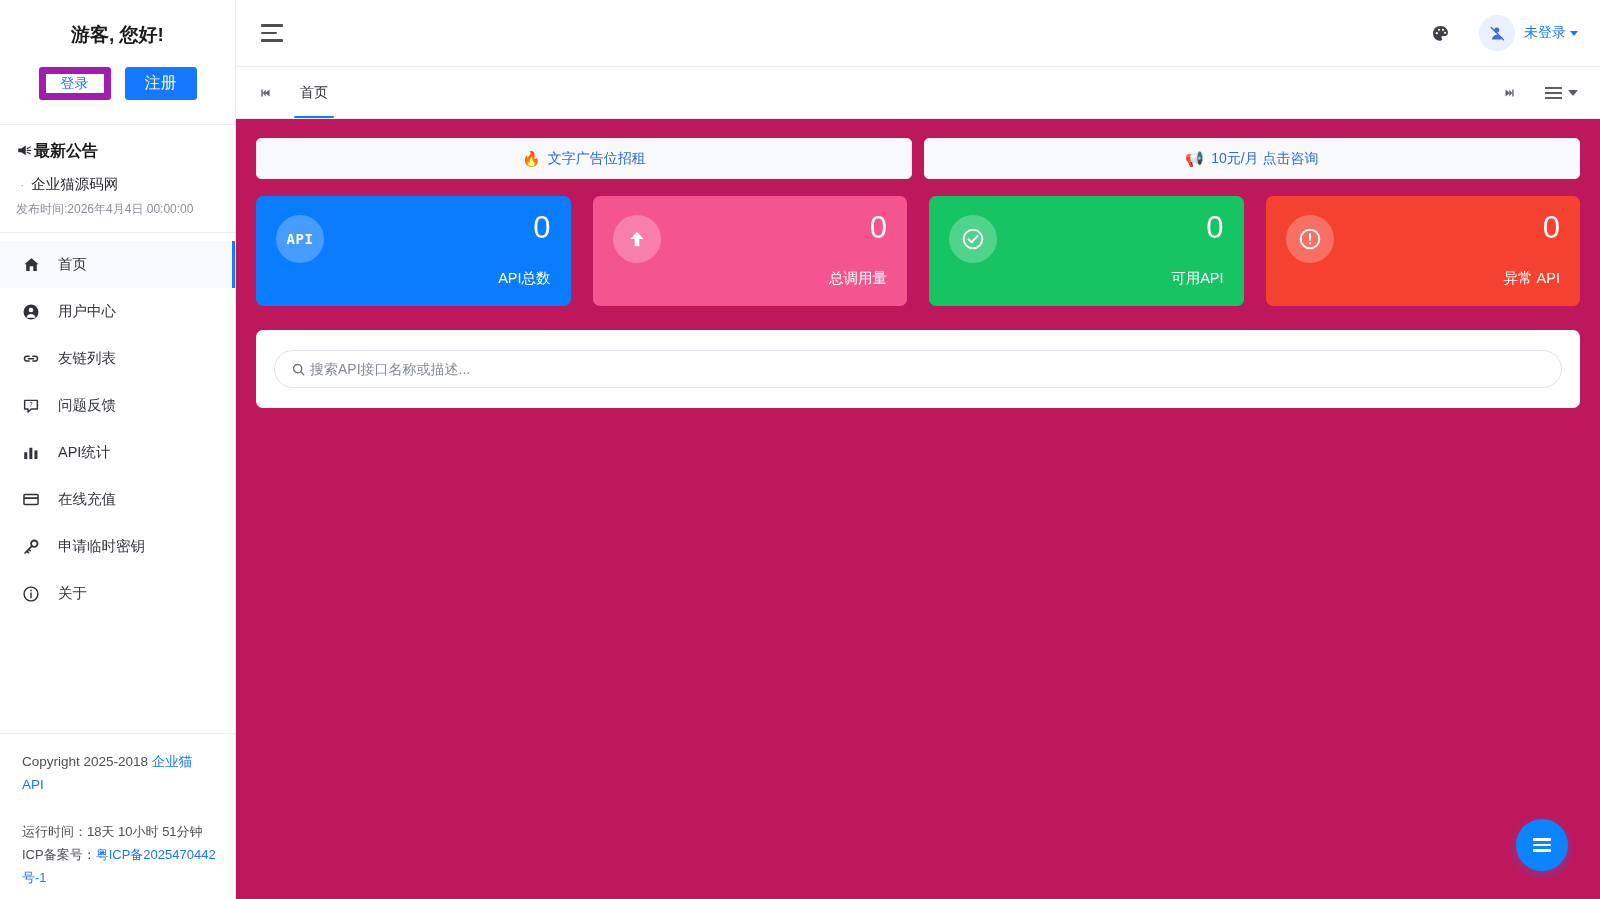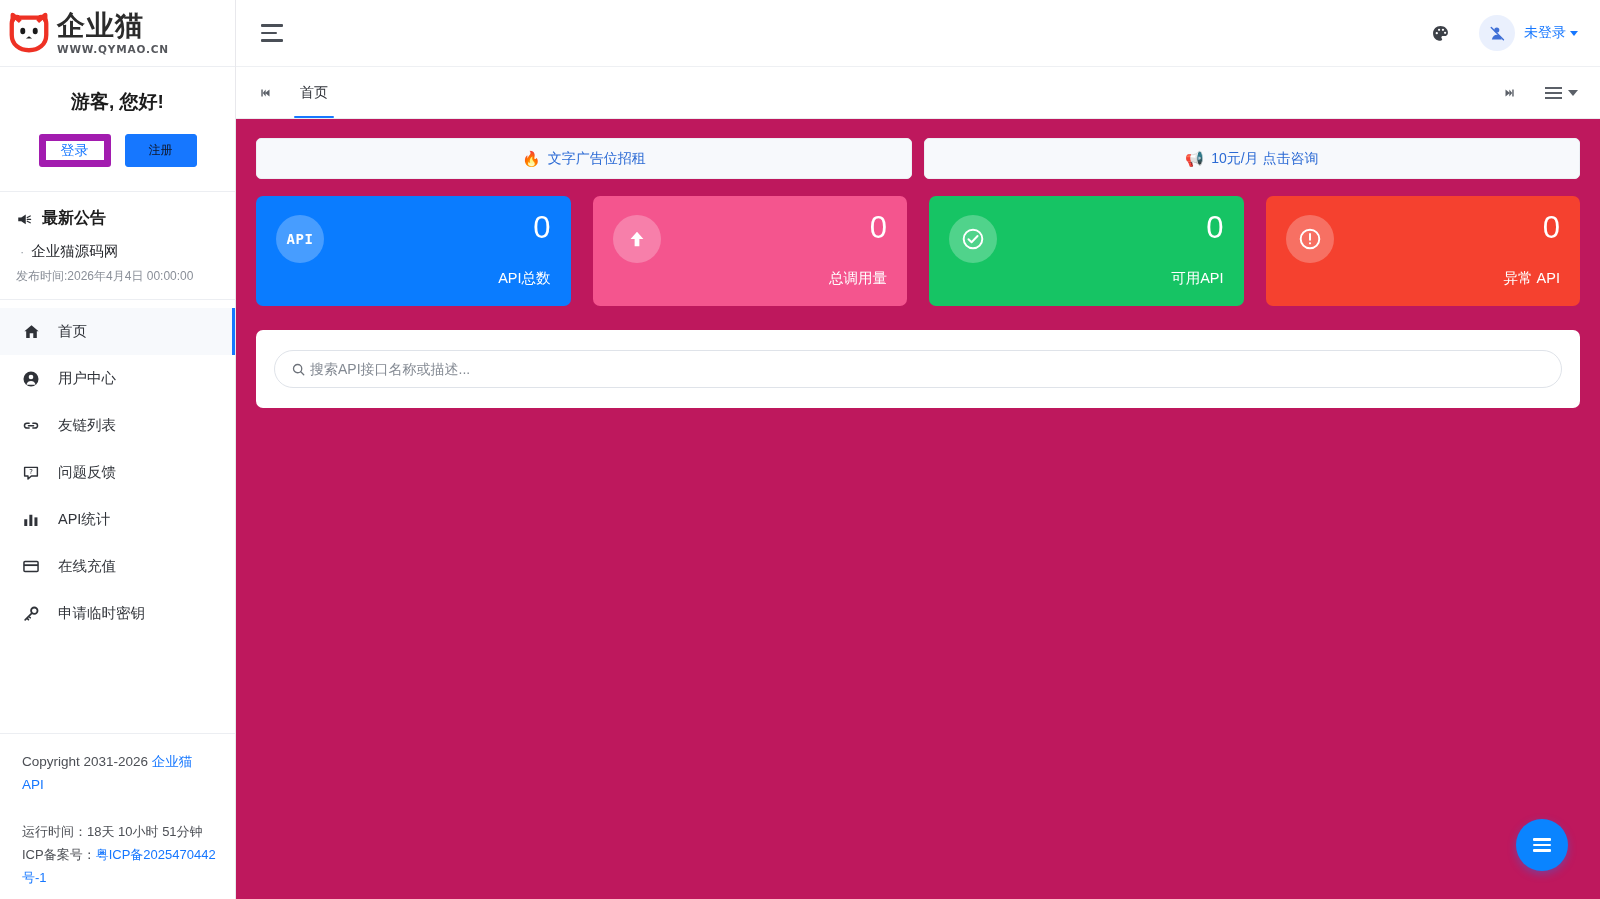--- a/index.html
+++ b/index.html
@@ -38,26 +38,26 @@
   .greet-block { padding: 22px 0 24px 0; border-bottom: 1px solid #eceef2; text-align: center; }
   .greet-title { font-size: 19px; font-weight: bold; color: #1c1c1c; }
   .auth-row { display: flex; justify-content: center; gap: 14px; margin-top: 19px; }
   .btn-login {
     width: 72px; height: 33px; border: 7px solid #a21caf; background: #fff;
     color: #1677ff; font-size: 14px; border-radius: 3px; cursor: pointer;
     font-family: "Liberation Sans", sans-serif;
   }
   .btn-register {
     width: 72px; height: 33px; border: 1px solid #1677ff; background: #1677ff;
-    color: #0f172a; font-size: 12px; border-radius: 3px; cursor: pointer;
+    color: #fef9c3; font-size: 16px; border-radius: 3px; cursor: pointer;
     font-family: "Liberation Sans", sans-serif;
   }
 
   .notice-block { padding: 16px 14px 14px 16px; border-bottom: 1px solid #eceef2; }
-  .notice-head { display: flex; align-items: center; gap: 8px; }
+  .notice-head { display: flex; align-items: flex-start; }
   .notice-title { font-size: 16px; font-weight: bold; color: #1c1c1c; }
   .notice-item { margin-top: 13px; display: flex; align-items: flex-start; gap: 7px; padding-left: 4px;}
   .notice-dot { color: #9aa0a8; font-size: 13px; line-height: 19px; }
   .notice-link { font-size: 14.5px; color: #24262b; text-decoration: none; cursor: pointer; }
   .notice-time { font-size: 12px; color: #8a8f98; margin-top: 7px; }
 
   .nav { padding-top: 8px; flex: 1 1 auto; }
   .nav-item {
     height: 47px; display: flex; align-items: center; gap: 18px;
     padding-left: 22px; cursor: pointer; color: #31343a;
@@ -160,33 +160,20 @@
   .fab-lines { display: flex; flex-direction: column; gap: 3px; }
   .fab-lines i { display: block; width: 18px; height: 2.5px; background: #fff; border-radius: 1px; }
 </style>
 </head>
 <body>
 
 <div class="app">
 
   <aside class="sidebar">
 
-    <div class="logo-area">
-      <svg class="logo-cat" viewBox="0 0 48 48">
-        <path d="M7 12 L7 5 L15 12 M41 12 L41 5 L33 12" fill="none" stroke="#ee3124" stroke-width="4.5" stroke-linejoin="round"></path>
-        <path d="M6 14 C6 9 10 6 14 8 L34 8 C38 6 42 9 42 14 L42 26 C42 36 34 42 24 42 C14 42 6 36 6 26 Z" fill="none" stroke="#ee3124" stroke-width="4.5" stroke-linejoin="round"></path>
-        <ellipse cx="17.5" cy="22" rx="2.6" ry="3.4" fill="#1a1a1a"></ellipse>
-        <ellipse cx="30.5" cy="22" rx="2.6" ry="3.4" fill="#1a1a1a"></ellipse>
-        <path d="M24 27.5 l-3.2 2.3 h6.4 Z" fill="#1a1a1a"></path>
-      </svg>
-      <div class="logo-text-wrap">
-        <div class="logo-word">企业猫</div>
-        <div class="logo-sub">WWW.QYMAO.CN</div>
-      </div>
-    </div>
 
     <div class="greet-block">
       <div class="greet-title">游客, 您好!</div>
       <div class="auth-row">
         <button class="btn-login">登录</button>
         <button class="btn-register">注册</button>
       </div>
     </div>
 
     <div class="notice-block">
@@ -263,25 +250,35 @@
       </div>
       <div class="nav-item">
         <span class="nav-ico">
           <svg width="18" height="18" viewBox="0 0 24 24" fill="#2f3238">
             <circle cx="16.4" cy="7.6" r="4.3" fill="none" stroke="#2f3238" stroke-width="2.4"></circle>
             <path d="M13.2 10.8 L4.2 19.8 M6.6 17.4 L8.6 19.4 M9 15 L11 17" stroke="#2f3238" stroke-width="2.2" fill="none" stroke-linecap="round"></path>
           </svg>
         </span>
         <span class="nav-label">申请临时密钥</span>
       </div>
+      <div class="nav-item">
+        <span class="nav-ico">
+          <svg width="18" height="18" viewBox="0 0 24 24" fill="none" stroke="#2f3238" stroke-width="1.9">
+            <circle cx="12" cy="12" r="9.2"></circle>
+            <path d="M12 10.6 V17" stroke-linecap="round"></path>
+            <circle cx="12" cy="7.3" r="1.15" fill="#2f3238" stroke="none"></circle>
+          </svg>
+        </span>
+        <span class="nav-label">关于</span>
+      </div>
     </nav>
 
     <div class="side-footer">
       <div class="copy-line">
-        <span>Copyright 2031-2026 </span><a>企业猫 API</a>
+        <span>Copyright 2025-2018 </span><a>企业猫 API</a>
       </div>
       <div class="uptime-line">
         <span>运行时间：</span><span>18天 10小时 51分钟</span>
       </div>
       <div class="icp-line">
         <span>ICP备案号：</span><a class="icp-link">粤ICP备2025470442号-1</a>
       </div>
     </div>
   </aside>
 

